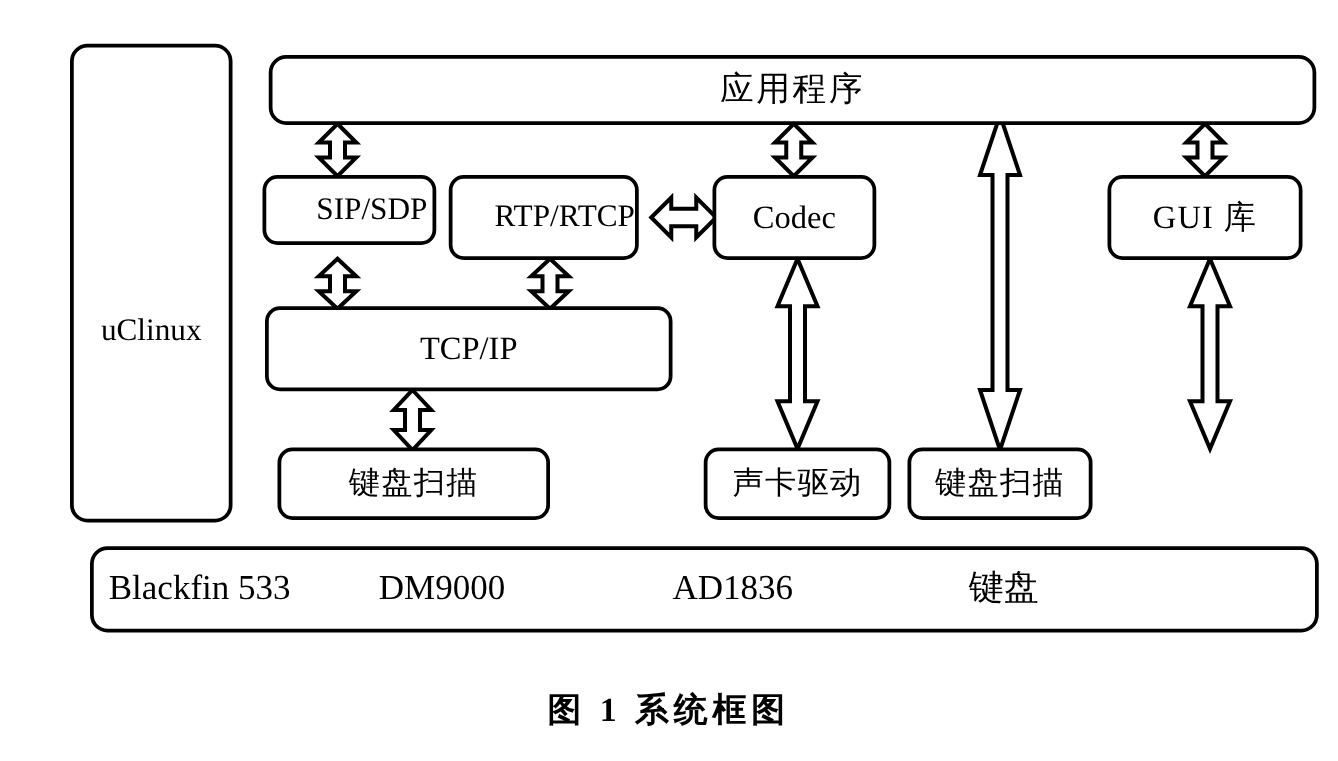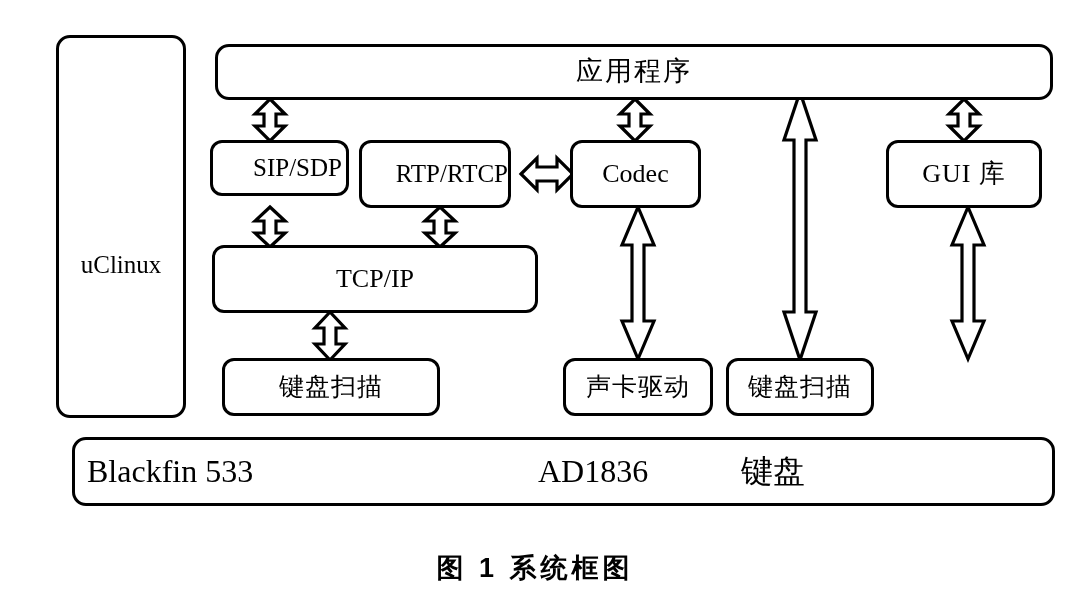--- a/index.html
+++ b/index.html
@@ -85,39 +85,39 @@
   #hw-box {
     left: 72px; top: 437px; width: 983px; height: 69px;
     border-radius: 14px;
     display: block;
   }
   #hw-row {
     position: absolute;
     left: 0; right: 0; top: 0; bottom: 0;
     display: flex;
     align-items: center;
-    font-size: 32px;
+    font-size: 28px;
     white-space: nowrap;
   }
   #hw-row .hw {
     position: absolute;
   }
   #hw-blackfin { left: 12px; }
   #hw-dm9000   { left: 228px; }
   #hw-ad1836   { left: 463px; }
-  #hw-keyboard { left: 666px; }
+  #hw-keyboard { left: 700px; }
   #hw-lcd      { left: 805px; }
 
   
   #caption {
     position: absolute;
     left: 0; right: 0;
     top: 550px;
     text-align: center;
-    font-family: Liberation Sans, sans-serif;
+    font-family: Liberation Serif, serif;
     font-size: 27px;
     font-weight: bold;
     letter-spacing: 4px;
     z-index: 4;
   }
 
   
   .arrow {
     position: absolute;
     z-index: 2;
@@ -166,20 +166,21 @@
   </div>
 
   <div class="box" id="keyscan-box">
     <span class="lbl">键盘扫描</span>
   </div>
 
 
   <div class="box" id="hw-box">
     <div id="hw-row">
       <span class="hw" id="hw-blackfin">Blackfin 533</span>
+      <span class="hw" id="hw-dm9000">DM9000</span>
       <span class="hw" id="hw-ad1836">AD1836</span>
       <span class="hw" id="hw-keyboard">键盘</span>
     </div>
   </div>
 
   <div class="arrow" style="left:252px; top:99px;">
     <svg width="36" height="42" viewBox="0 0 36 42">
       <polygon points="18,0 33,15 24,15 24,27 33,27 18,42 3,27 12,27 12,15 3,15" fill="#ffffff" stroke="#000000" stroke-width="3.2" stroke-linejoin="miter"></polygon>
     </svg>
   </div>

